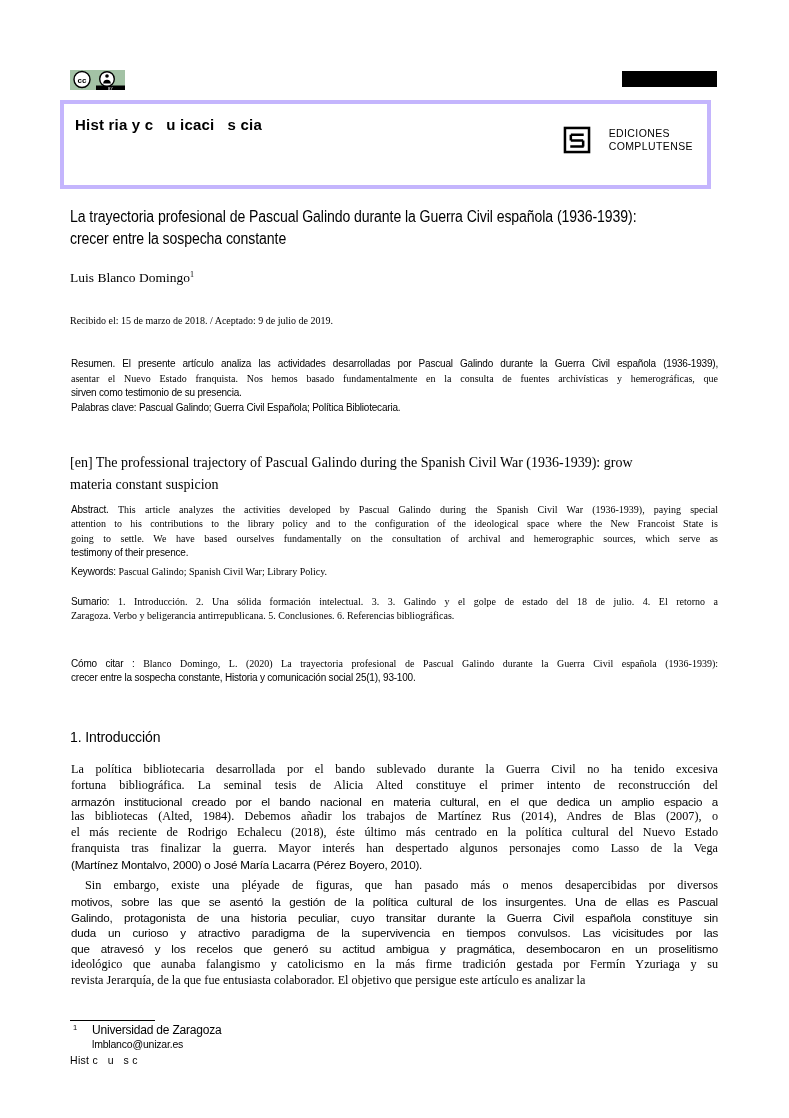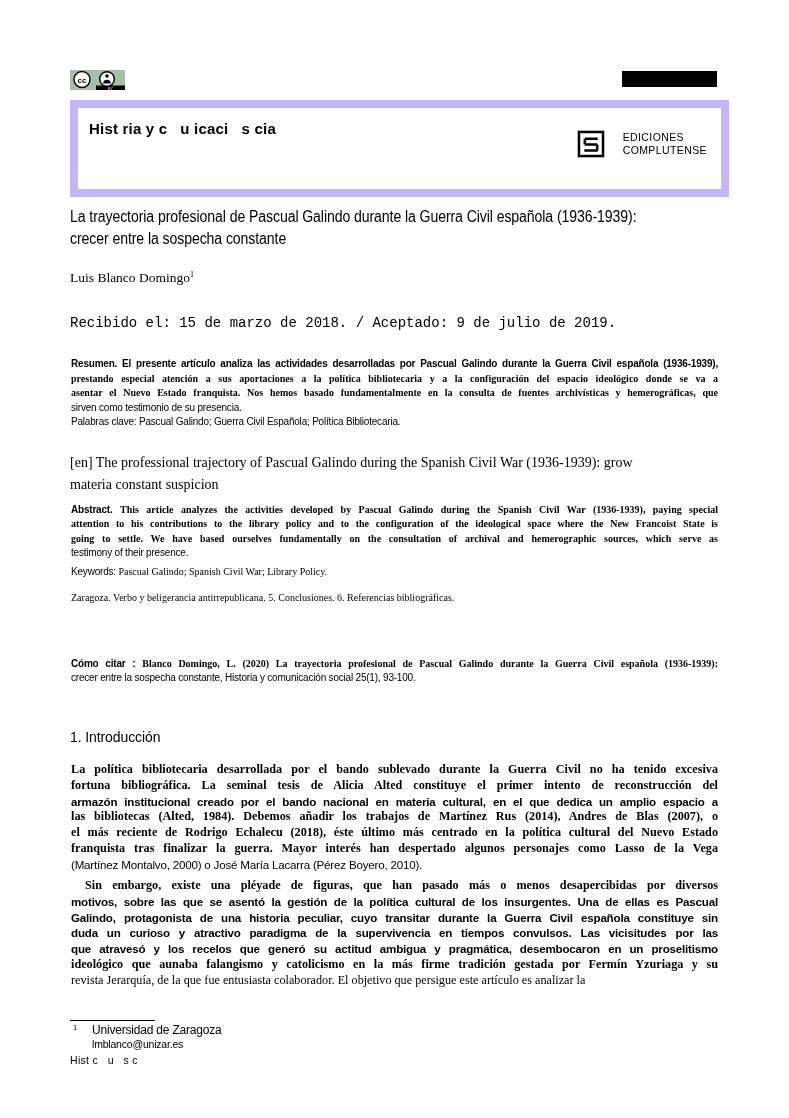--- a/index.html
+++ b/index.html
@@ -1,40 +1,40 @@
 <!DOCTYPE html>
 <html><head>
 <meta charset="utf-8">
 <style>
   html,body{margin:0;padding:0;background:#e8e8e8;}
   .page{position:relative;width:789px;height:1118px;background:#fff;color:#000;overflow:hidden;
         font-family:"Liberation Sans",sans-serif;margin:0 auto;}
   .abs{position:absolute;}
   
   .line{display:block;overflow:hidden;}
-  .j{text-align:justify;text-align-last:justify;font-weight:bold;}
+  .j{text-align:justify;text-align-last:justify;}
   .l{text-align:center;text-align-last:left;}
   .ind{text-indent:14px;}
   .serif-sm{font-family:"Liberation Serif",serif;font-size:10px;line-height:14.5px;}
   .sans-sm{font-family:"Liberation Sans",sans-serif;font-size:10px;line-height:14.5px;letter-spacing:-0.2px;}
   .serif-md{font-family:"Liberation Serif",serif;font-size:12.2px;line-height:15.8px;}
   .sans-md{font-family:"Liberation Sans",sans-serif;font-size:11.6px;line-height:15.8px;letter-spacing:-0.2px;}
   span.serif-sm,span.sans-sm,span.serif-md,span.sans-md{display:inline;line-height:inherit;}
   
   .cc-badge{left:70px;top:70px;width:55px;height:20px;cursor:pointer;}
   .top-bar{left:622px;top:71px;width:95px;height:16px;background:#000;}
-  .header-box{left:70px;top:100px;width:643px;height:81px;border:8px solid #c4b5fd;}
+  .header-box{left:60px;top:100px;width:643px;height:81px;border:4px solid #c4b5fd;}
   .journal-title{position:absolute;left:11px;top:12px;font-weight:bold;font-size:15px;white-space:pre;letter-spacing:0.2px;}
   .publisher{position:absolute;right:14px;top:22px;display:flex;align-items:center;gap:18px;}
   .publisher-text{font-size:10.5px;line-height:13px;letter-spacing:0.4px;}
   
   .title-block{left:70px;top:206px;width:700px;}
   .tline{font-size:16px;line-height:22px;white-space:pre;transform:scaleX(0.88);transform-origin:0 0;letter-spacing:-0.1px;}
   .author-line{left:70px;top:270px;font-family:"Liberation Serif",serif;font-size:13.5px;}
-  .dates-line{left:70px;top:315px;font-family:Liberation Mono, monospace;font-size:14px;}
+  .dates-line{left:70px;top:315px;font-family:Liberation Serif, serif;font-size:10px;}
   .resumen-block{left:71px;top:357px;width:647px;}
   .en-title-block{left:70px;top:452px;width:700px;font-family:"Liberation Serif",serif;font-size:14px;line-height:22px;}
   .en-title-block .line{white-space:nowrap;}
   .abstract-block{left:71px;top:499px;width:647px;}
   .sumario-block{left:71px;top:591px;width:647px;}
   .citar-block{left:71px;top:653px;width:647px;}
   .intro-heading{left:70px;top:729px;font-size:14px;letter-spacing:-0.1px;}
   .para1-block{left:71px;top:762px;width:647px;}
   .para2-block{left:71px;top:878px;width:647px;}
   
@@ -83,40 +83,40 @@
     <div class="tline">La trayectoria profesional de Pascual Galindo durante la Guerra Civil española (1936-1939):</div>
     <div class="tline">crecer entre la sospecha constante</div>
   </div>
 
   <div class="abs author-line"><span>Luis Blanco Domingo</span><sup>1</sup></div>
 
   <div class="abs dates-line">Recibido el: 15 de marzo de 2018. / Aceptado: 9 de julio de 2019.</div>
 
   <div class="abs resumen-block">
       <div class="line sans-sm j">Resumen. El presente artículo analiza las actividades desarrolladas por Pascual Galindo durante la Guerra Civil española (1936-1939),</div>
-      <div class="line serif-sm j">prestando especial atención a sus aportaciones a la política bibliotecaria y a la configuración del espacio ideológico donde se va a</div>
       <div class="line serif-sm j">asentar el Nuevo Estado franquista. Nos hemos basado fundamentalmente en la consulta de fuentes archivísticas y hemerográficas, que</div>
       <div class="line sans-sm l">sirven como testimonio de su presencia.</div>
       <div class="line sans-sm l">Palabras clave: Pascual Galindo; Guerra Civil Española; Política Bibliotecaria.</div>
     </div>
 
   <div class="abs en-title-block">
     <div class="line">[en] The professional trajectory of Pascual Galindo during the Spanish Civil War (1936-1939): grow</div>
     <div class="line">materia constant suspicion</div>
   </div>
 
   <div class="abs abstract-block">
       <div class="line j"><span class="sans-sm">Abstract. </span><span class="serif-sm">This article analyzes the activities developed by Pascual Galindo during the Spanish Civil War (1936-1939), paying special</span></div>
       <div class="line serif-sm j">attention to his contributions to the library policy and to the configuration of the ideological space where the New Francoist State is</div>
       <div class="line serif-sm j">going to settle. We have based ourselves fundamentally on the consultation of archival and hemerographic sources, which serve as</div>
       <div class="line sans-sm l">testimony of their presence.</div>
       <div class="line l"><span class="sans-sm">Keywords: </span><span class="serif-sm">Pascual Galindo; Spanish Civil War; Library Policy.</span></div>
     </div>
 
   <div class="abs sumario-block">
+      <div class="line j"><span class="sans-sm">Sumario: </span><span class="serif-sm">1. Introducción. 2. Una sólida formación intelectual. 3. 3. Galindo y el golpe de estado del 18 de julio. 4. El retorno a</span></div>
       <div class="line serif-sm l">Zaragoza. Verbo y beligerancia antirrepublicana. 5. Conclusiones. 6. Referencias bibliográficas.</div>
     </div>
 
   <div class="abs citar-block">
       <div class="line j"><span class="sans-sm">Cómo citar : </span><span class="serif-sm">Blanco Domingo, L. (2020) La trayectoria profesional de Pascual Galindo durante la Guerra Civil española (1936-1939):</span></div>
       <div class="line sans-sm l">crecer entre la sospecha constante, Historia y comunicación social 25(1), 93-100.</div>
     </div>
 
   <div class="abs intro-heading">1. Introducción</div>
   <div class="abs para1-block">

